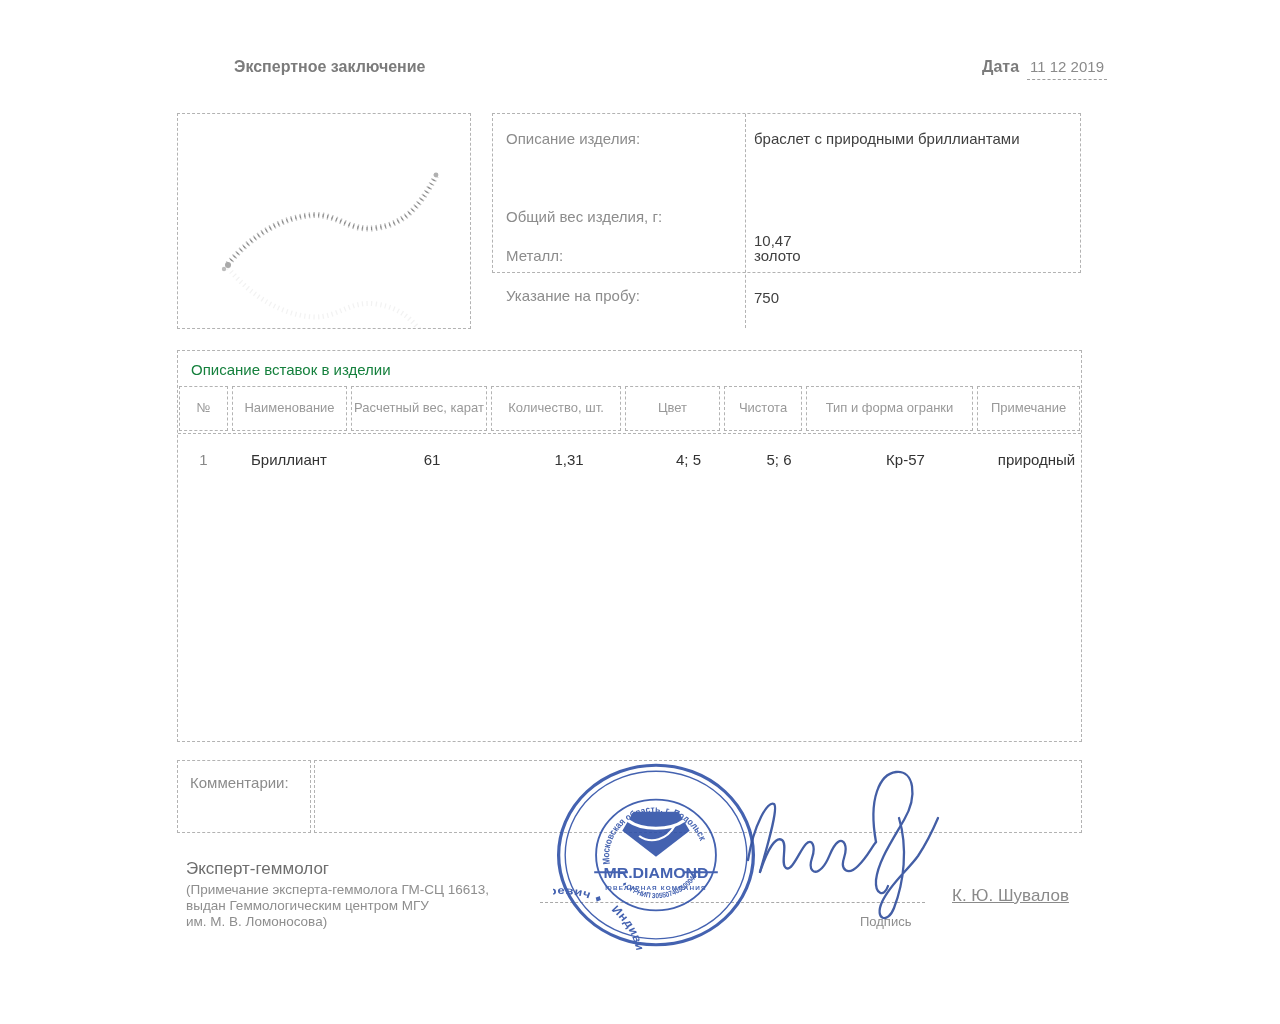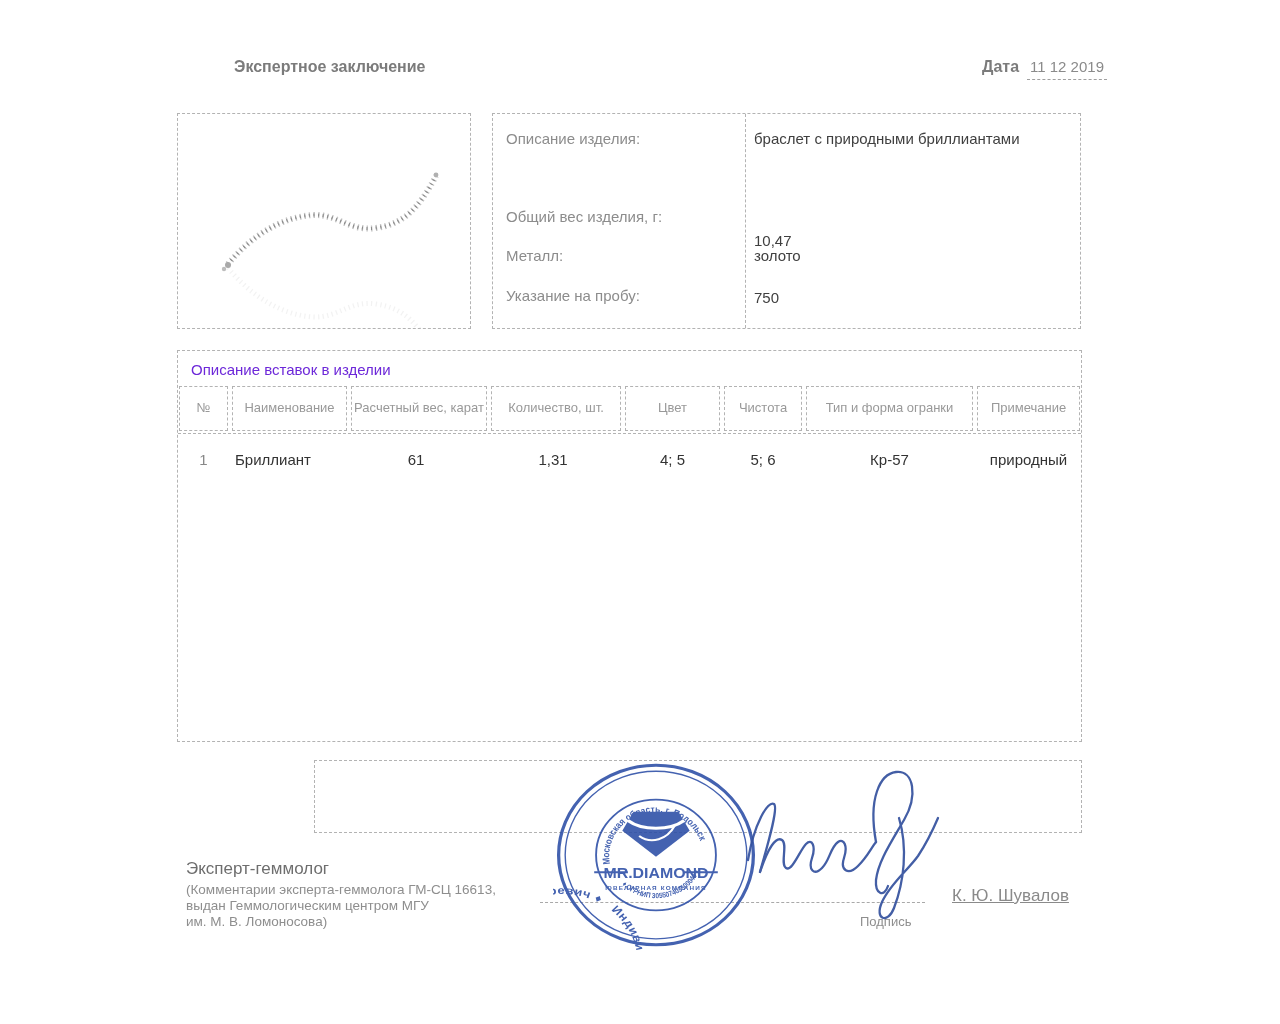--- a/index.html
+++ b/index.html
@@ -14,32 +14,32 @@
   .page{
     position:relative;width:1280px;height:1024px;background:#fff;
     font-family:"Liberation Sans","DejaVu Sans",sans-serif;overflow:hidden;
   }
   .abs{position:absolute;}
   .dashed{border:1px dashed var(--border-dashed);box-sizing:border-box;}
   .hdr-bold{font-weight:bold;color:var(--header-gray);font-size:16px;margin-left:48px;}
   .hdr-val{color:#8a8a8a;font-size:15px;border-bottom:1px dashed #9f9f9f;padding:0 3px 4px 3px;margin-left:8px;}
   .lbl{color:var(--label-gray);font-size:15px;}
   .val{color:var(--value-dark);font-size:15px;}
-  .sec-title{color:#6d28d9;font-size:15px;}
+  .sec-title{color:#15803d;font-size:15px;}
   .th{
     border:1px dashed var(--border-dashed);box-sizing:border-box;
     display:flex;align-items:center;justify-content:center;text-align:center;
     font-size:13px;color:#999;line-height:1.3;padding:2px;
   }
   .td{
     box-sizing:border-box;display:flex;align-items:center;justify-content:center;
     font-size:15px;color:#333;padding:2px;
   }
   .td.num{color:#888;}
-  .td.left{justify-content:flex-start;padding-left:3px;}
+  .td.left{justify-content:flex-start;padding-left:3px;margin-left:16px;}
   .row-flex{display:flex;gap:4px;}
   .cert-line{font-size:13.5px;color:#8e8e8e;line-height:16px;}
   .caption{font-size:13px;color:#8e8e8e;}
   .name{font-size:17px;color:#8a8a8a;text-decoration:underline;}
 </style>
 </head>
 <body>
 
 <div class="page">
 
@@ -58,21 +58,21 @@
       </g>
 
       <path d="M50,150 C75,120 105,103 135,101 C160,100 172,118 198,114 C226,110 240,95 258,62" fill="none" stroke="#c2c2c2" stroke-width="6" stroke-dasharray="1.4 3.2"></path>
       <path d="M50,150 C75,120 105,103 135,101 C160,100 172,118 198,114 C226,110 240,95 258,62" fill="none" stroke="#878787" stroke-width="3" stroke-dasharray="1 3.6"></path>
       <circle cx="50" cy="151" r="3" fill="#a9a9a9"></circle>
       <circle cx="46" cy="155" r="2.2" fill="#bdbdbd"></circle>
       <circle cx="258" cy="61" r="2.4" fill="#b0b0b0"></circle>
     </svg>
   </div>
 
-  <div class="abs dashed" style="left:492px;top:113px;width:589px;height:216px;">
+  <div class="abs dashed" style="left:492px;top:113px;width:589px;height:160px;">
     <div class="abs" style="left:252px;top:0;height:214px;border-left:1px dashed var(--border-dashed);"></div>
 
     <div class="abs lbl" style="left:13px;top:16px;">Описание изделия:</div>
     <div class="abs val" style="left:261px;top:16px;">браслет с природными бриллиантами</div>
 
     <div class="abs lbl" style="left:13px;top:94px;">Общий вес изделия, г:</div>
     <div class="abs val" style="left:261px;top:94px;margin-top:24px;">10,47</div>
 
     <div class="abs lbl" style="left:13px;top:133px;">Металл:</div>
     <div class="abs val" style="left:261px;top:133px;">золото</div>
@@ -102,29 +102,32 @@
       <div class="td left" style="width:115px;">Бриллиант</div>
       <div class="td" style="width:130px;">61</div>
       <div class="td" style="width:136px;">1,31</div>
       <div class="td" style="width:95px;">4; 5</div>
       <div class="td" style="width:78px;">5; 6</div>
       <div class="td" style="width:167px;">Кр-57</div>
       <div class="td" style="flex:1;">природный</div>
     </div>
   </div>
 
+  <div class="abs dashed" style="left:177px;top:760px;width:134px;height:73px;">
+    <div class="abs lbl" style="left:12px;top:13px;">Комментарии:</div>
+  </div>
   <div class="abs dashed" style="left:314px;top:760px;width:768px;height:73px;">
     <div class="abs val" style="left:12px;top:13px;"></div>
   </div>
 
   <div class="abs" style="left:540px;top:902px;width:385px;border-top:1px dashed #a9a9a9;"></div>
 
   <div class="abs" style="left:186px;top:859px;font-size:17px;color:#6e6e6e;">Эксперт-геммолог</div>
   <div class="abs" style="left:186px;top:882px;">
-    <div class="cert-line">(Комментарии эксперта-геммолога ГМ-СЦ 16613,</div>
+    <div class="cert-line">(Примечание эксперта-геммолога ГМ-СЦ 16613,</div>
     <div class="cert-line">выдан Геммологическим центром МГУ</div>
     <div class="cert-line">им. М. В. Ломоносова)</div>
   </div>
   <div class="abs caption" style="left:860px;top:914px;">Подпись</div>
   <div class="abs name" style="left:952px;top:886px;">К. Ю. Шувалов</div>
 
   <svg class="abs" style="left:553px;top:760px;z-index:5;" width="206" height="190" viewBox="0 0 220 220" preserveAspectRatio="none">
     <defs>
       <path id="arcOuter" d="M61.8,173.9 A80,80 0 1 1 59.7,172.2" fill="none"></path>
       <path id="arcTop" d="M61.1,120.4 A50,50 0 0 1 158.5,97.9" fill="none"></path>

